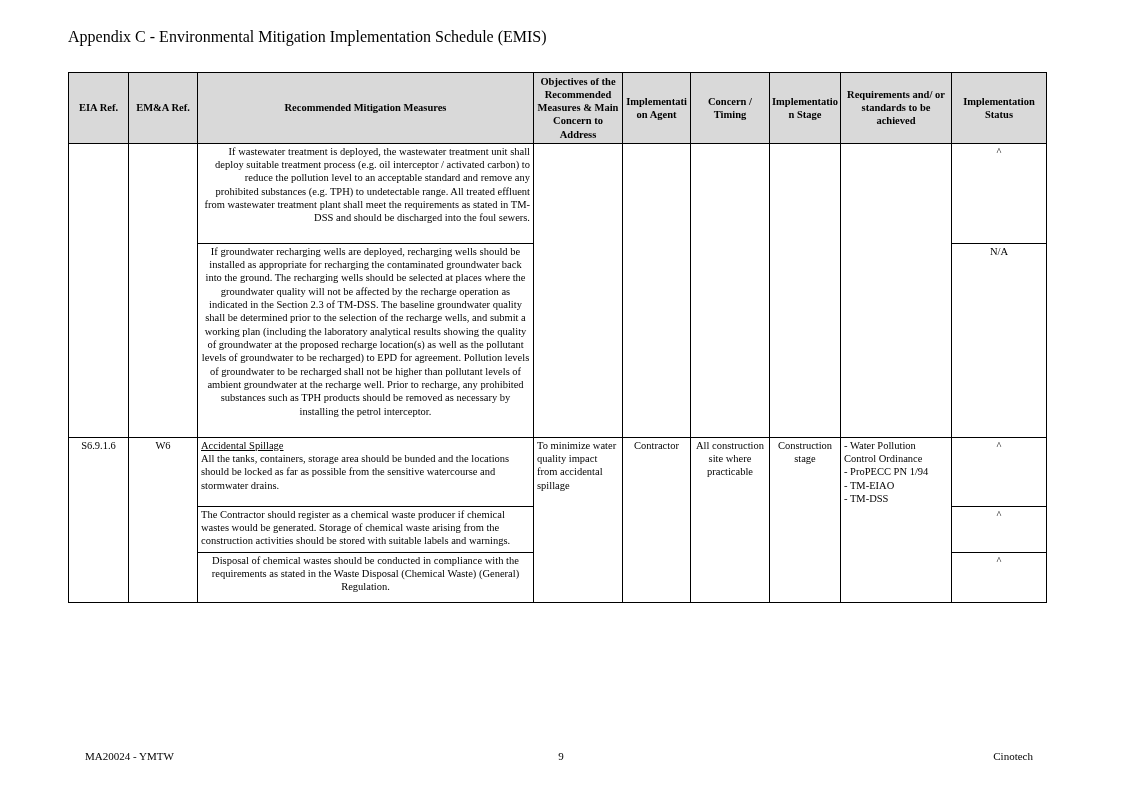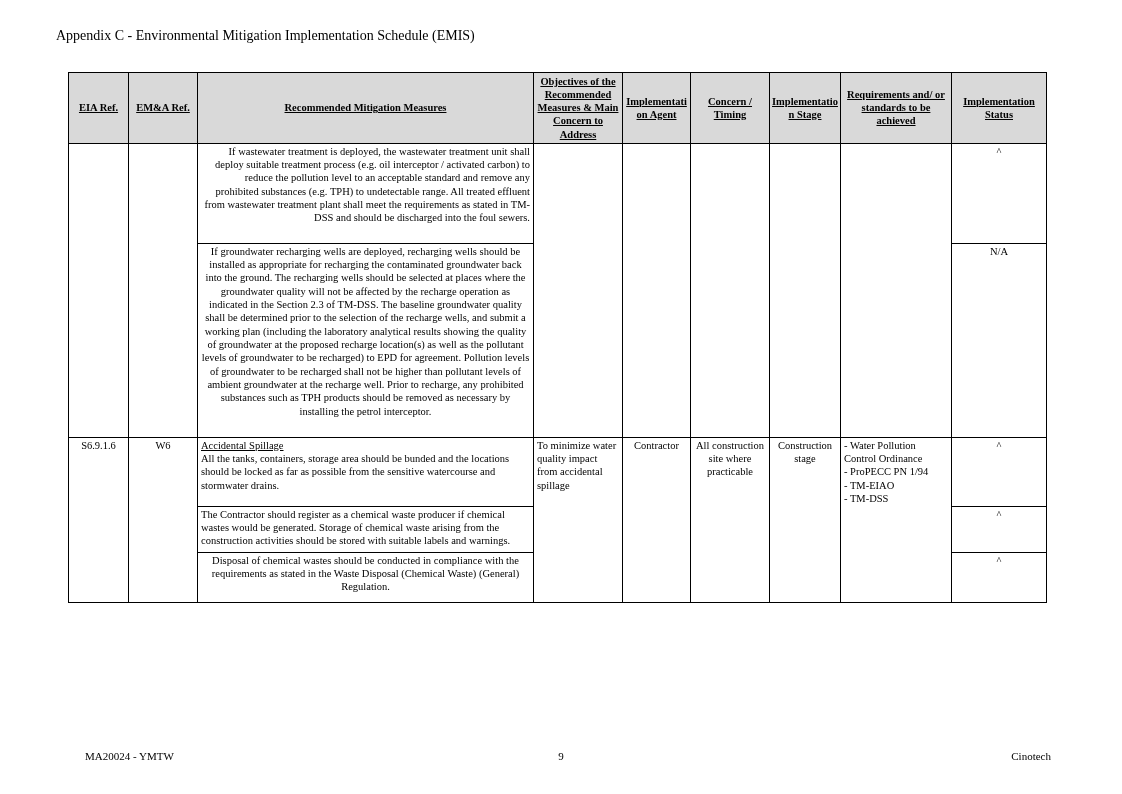--- a/index.html
+++ b/index.html
@@ -4,22 +4,22 @@
 <style>
   html, body { margin: 0; padding: 0; }
   body {
     width: 1122px; height: 794px;
     background: #ffffff;
     position: relative;
     font-family: "Liberation Serif", serif;
     color: #000;
   }
   .appendix-title {
-    position: absolute; left: 56px; top: 28px;
-    font-size: 14px;
+    position: absolute; left: 68px; top: 28px;
+    font-size: 16px;
   }
   table.emis {
     position: absolute; left: 68px; top: 72px;
     width: 978px;
     border-collapse: collapse;
     table-layout: fixed;
   }
   .emis th, .emis td {
     border: 1px solid #000;
     font-size: 10.5px;
@@ -29,33 +29,32 @@
     overflow-wrap: break-word;
   }
   .emis th {
     background: #d9d9d9;
     font-weight: bold;
     text-align: center;
     vertical-align: middle;
     height: 64px;
     padding: 2px 2px;
     line-height: 1.25;
-    text-decoration: underline;
   }
   .cell-center { text-align: center; }
   .prelines { white-space: pre-line; }
   .measure-heading { text-decoration: underline; }
   td.h-a1 { height: 96px; text-align: right; }
   td.h-a2 { height: 190px; text-align: center; }
   td.h-b1 { height: 65px; }
   td.h-b2 { height: 42px; }
   td.h-b3 { height: 46px; text-align: center; }
   .footer-left  { position: absolute; left: 68px;  top: 750px; font-size: 11px; margin-left: 17px; }
   .footer-page  { position: absolute; left: 0; width: 1122px; top: 750px; text-align: center; font-size: 11px; }
-  .footer-right { position: absolute; right: 71px; top: 750px; font-size: 11px; }
+  .footer-right { position: absolute; right: 89px; top: 750px; font-size: 11px; }
 </style>
 </head>
 <body>
 
 <div class="appendix-title">Appendix C - Environmental Mitigation Implementation Schedule (EMIS)</div>
 
 <table class="emis">
   <colgroup>
     <col style="width:60px">
     <col style="width:69px">

